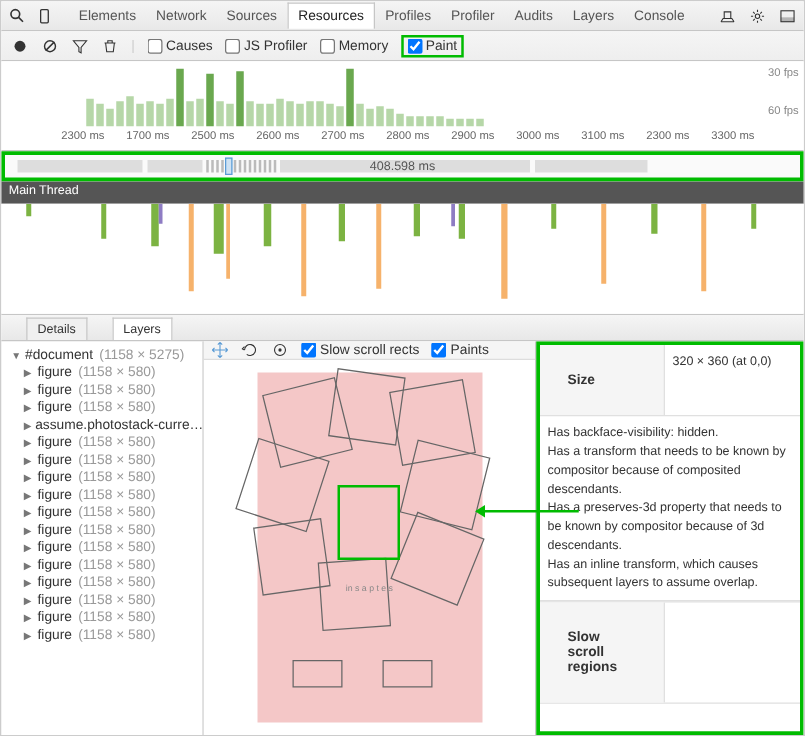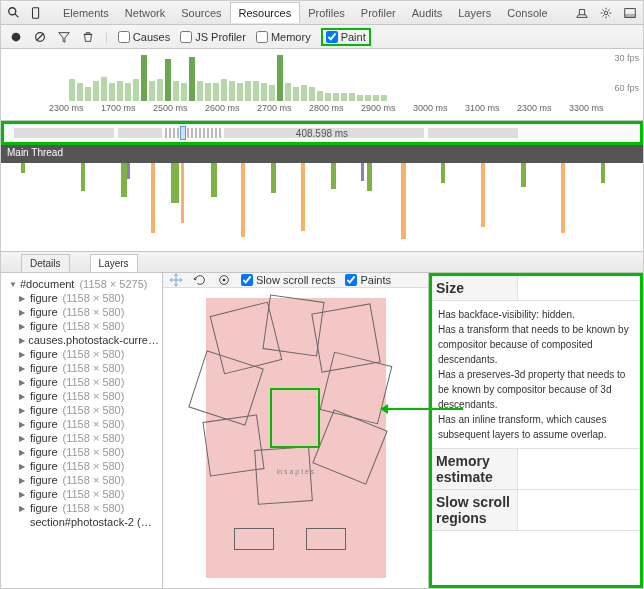--- a/index.html
+++ b/index.html
@@ -45,21 +45,21 @@
 .center-bar{height:22px;background:#f5f5f5;border-bottom:1px solid #ddd;display:flex;align-items:center;gap:10px;padding:0 6px}
 .center-bar .ic{width:14px;height:14px;color:#666}
 .canvas{flex:1;background:#fff;display:flex;align-items:flex-start;justify-content:center;padding:10px;position:relative}
 .pink{width:180px;height:280px;background:#f4c7c7;position:relative}
 .rect{position:absolute;border:1px solid #666;background:rgba(255,255,255,0)}
 .green-rect{border:2px solid #0b0}
 .arrow{position:absolute;width:80px;height:2px;background:#0b0;top:120px;left:220px}
 .arrow:after{content:"";position:absolute;left:-8px;top:-4px;border:5px solid transparent;border-right:8px solid #0b0}
 .props{width:214px;border:3px solid #0b0;overflow:auto}
 .prow{display:flex;border-bottom:1px solid #e0e0e0}
-.pkey{width:86px;padding:4px;font-weight:bold;font-size:14px;background:#f5f5f5;border-right:1px solid #e0e0e0}
+.pkey{width:100px;padding:22px;font-weight:bold;font-size:11px;background:#f5f5f5;border-right:1px solid #e0e0e0}
 .pval{flex:1;padding:6px;font-size:10px;line-height:1.5}
 svg{width:100%;height:100%}
 </style>
 </head>
 <body>
 
 <div class="toolbar">
   <span class="icon">
       <svg viewBox="0 0 16 16">
         <circle cx="6" cy="6" r="4" fill="none" stroke="currentColor" stroke-width="1.5"></circle>
@@ -266,21 +266,21 @@
           <span class="lbl">figure</span>
           <span class="dim">(1158 × 580)</span>
         </div>
         <div class="tree-row ind">
           <span class="tri">▶</span>
           <span class="lbl">figure</span>
           <span class="dim">(1158 × 580)</span>
         </div>
         <div class="tree-row ind">
           <span class="tri">▶</span>
-          <span class="lbl">causes.photostack-curre…</span>
+          <span class="lbl">assume.photostack-curre…</span>
           <span class="dim"></span>
         </div>
         <div class="tree-row ind">
           <span class="tri">▶</span>
           <span class="lbl">figure</span>
           <span class="dim">(1158 × 580)</span>
         </div>
         <div class="tree-row ind">
           <span class="tri">▶</span>
           <span class="lbl">figure</span>
@@ -329,24 +329,20 @@
         <div class="tree-row ind">
           <span class="tri">▶</span>
           <span class="lbl">figure</span>
           <span class="dim">(1158 × 580)</span>
         </div>
         <div class="tree-row ind">
           <span class="tri">▶</span>
           <span class="lbl">figure</span>
           <span class="dim">(1158 × 580)</span>
         </div>
-      </div>
-    <div class="tree-row ind">
-        <span class="tri"></span>
-        <span class="lbl">section#photostack-2 (…</span>
       </div>
   </div>
 
   <div class="center">
     <div class="center-bar">
       <span class="ic"><svg viewBox="0 0 16 16">
             <path d="M8 1v14M1 8h14M8 1l-2 2M8 1l2 2M8 15l-2-2M8 15l2-2M1 8l2-2M1 8l2 2M15 8l-2-2M15 8l-2 2" stroke="#5a9bd5" fill="none"></path>
           </svg></span>
       <span class="ic"><svg viewBox="0 0 16 16">
             <path d="M3 8a5 5 0 1 1 2 4" fill="none" stroke="currentColor"></path>
@@ -380,25 +376,25 @@
         <div class="rect" style="width:40px;height:22px;left:100px;top:230px"></div>
         <div style="position:absolute;top:170px;width:100%;text-align:center;font-size:7px;color:#888">in s a p t e s</div>
       </div>
       <div class="arrow"></div>
     </div>
   </div>
 
   <div class="props">
     <div class="prow">
         <div class="pkey">Size</div>
+        <div class="pval">320 × 360 (at 0,0)</div>
       </div>
     <div class="prow">
         <div class="pval" id="reasons-val">Has backface-visibility: hidden.<br>Has a transform that needs to be known by compositor because of composited descendants.<br>Has a preserves-3d property that needs to be known by compositor because of 3d descendants.<br>Has an inline transform, which causes subsequent layers to assume overlap.</div>
       </div>
     <div class="prow">
-        <div class="pkey">Memory estimate</div>
       </div>
     <div class="prow">
         <div class="pkey">Slow scroll regions</div>
         <div class="pval"></div>
       </div>
   </div>
 </div>
 
 </body></html>

